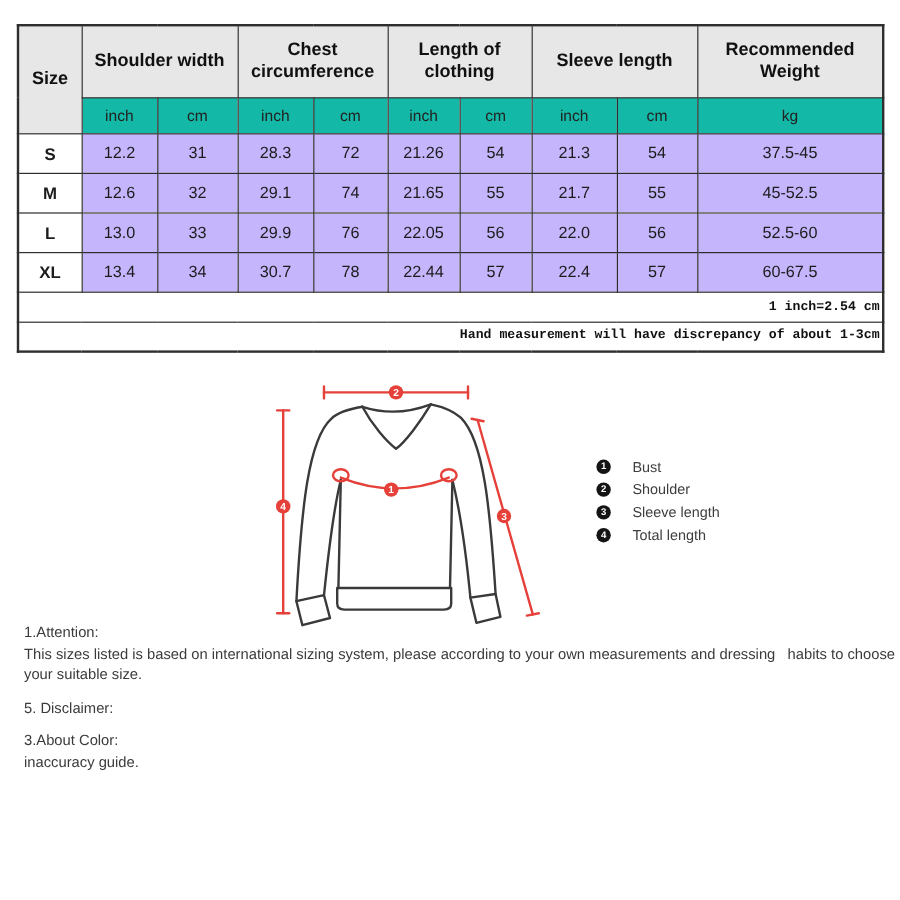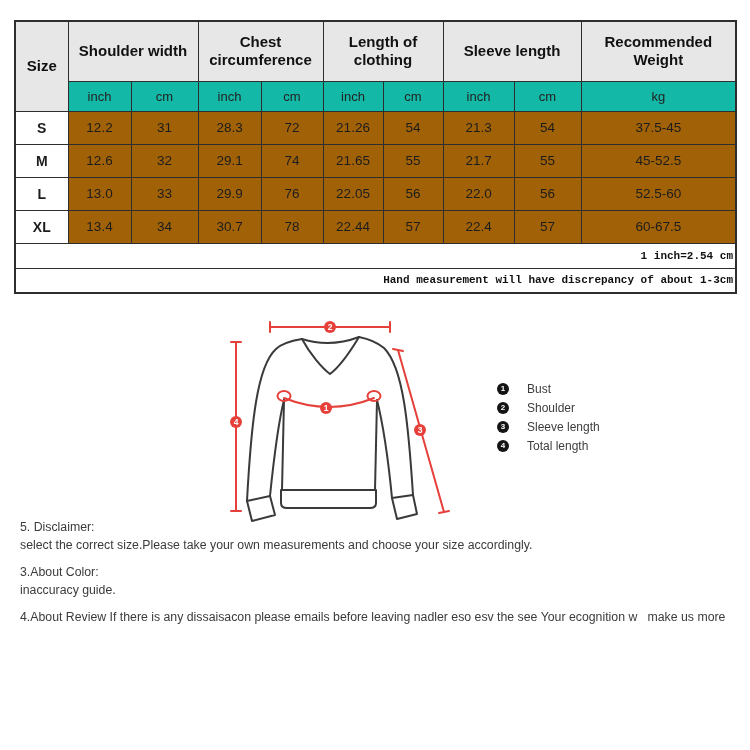--- a/index.html
+++ b/index.html
@@ -12,21 +12,21 @@
                    border:2px solid #2e2e2e;}
   table.size-table th,table.size-table td{
     border:1px solid #2e2e2e;text-align:center;vertical-align:middle;
     padding:0 2px;overflow:hidden;}
   .hdr{background:#e7e7e7;font-weight:bold;font-size:15px;color:#111;line-height:1.25;}
   tr.group-row{height:60px;}
   tr.units-row{height:30px;}
   tr.units-row td{background:#14b8a6;font-size:13px;font-weight:normal;color:#222;}
   tr.data-row{height:33px;}
   tr.data-row th{font-size:14px;font-weight:bold;color:#1c1c1c;background:#fff;}
-  tr.data-row td{font-size:13.5px;color:#1c1c1c;background:#a16207;}
+  tr.data-row td{font-size:13.5px;color:#1c1c1c;background:#c4b5fd;}
   tr.note-row{height:25px;}
   tr.note-row td{font-family:"Liberation Mono",monospace;font-weight:bold;
                  font-size:11px;color:#111;background:#fff;text-align:right;}
 
   
   .diagram-svg{position:absolute;left:222px;top:312px;}
   .legend{position:absolute;left:497px;top:379px;}
   .legend-item{display:flex;align-items:center;height:19px;}
   .legend-num{width:12px;height:12px;border-radius:50%;background:#141414;color:#fff;
               font-size:8px;font-weight:bold;display:flex;align-items:center;
@@ -194,23 +194,26 @@
       <span class="legend-label">Sleeve length</span>
     </div>
     <div class="legend-item">
       <span class="legend-num" style="background: rgb(20, 20, 20);">4</span>
       <span class="legend-label">Total length</span>
     </div>
   </div>
 
 <div class="sections" id="sections">
     <div class="section">
+      <div class="section-heading">1.Attention:</div>
+      <div class="section-line">This sizes listed is based on international sizing system, please according to your own measurements and dressing   habits to choose</div>
+      <div class="section-line">your suitable size.</div>
+    </div>
+    <div class="section">
       <div class="section-heading">5. Disclaimer:</div>
-      <div class="section-line">select the correct size.Please take your own measurements and choose your size accordingly.</div>
     </div>
     <div class="section">
       <div class="section-heading">3.About Color:</div>
       <div class="section-line">inaccuracy guide.</div>
     </div>
     <div class="section">
-      <div class="section-line">4.About Review If there is any dissaisacon please emails before leaving nadler eso esv the see Your ecognition w   make us more</div>
     </div>
   </div>
 
 </body></html>

